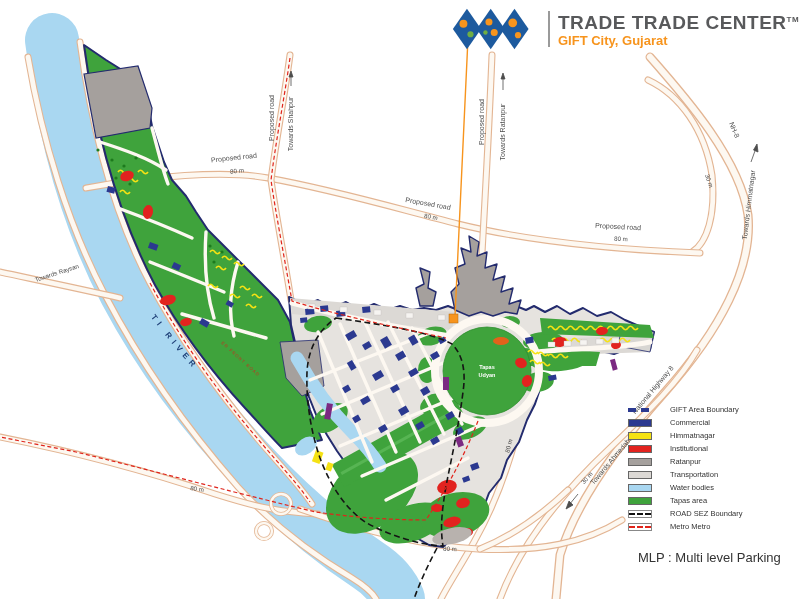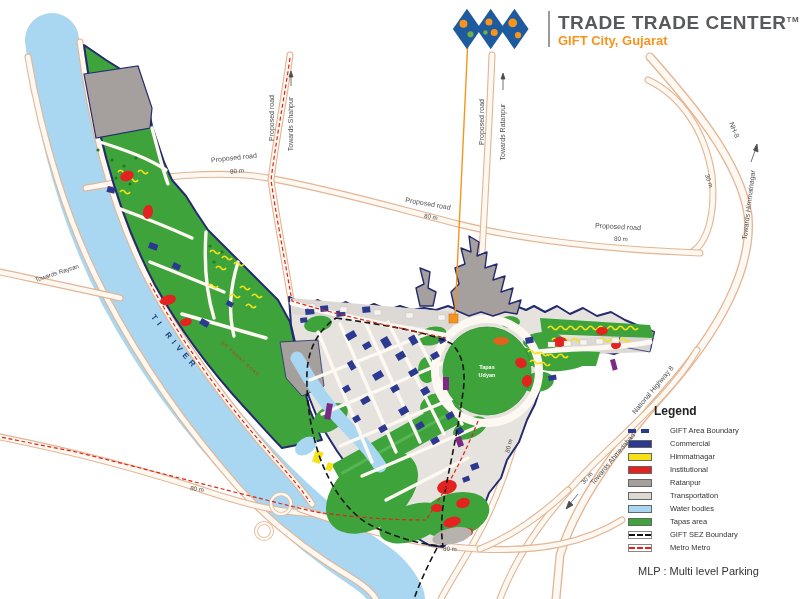--- a/index.html
+++ b/index.html
@@ -24,21 +24,21 @@
   .header .divider{width:2px;height:36px;background:#9a9a9a;}
   .header .title{font-size:19px;font-weight:bold;color:#58595b;letter-spacing:.5px;line-height:20px;white-space:nowrap;}
   .header .title sup{font-size:8px;}
   .header .subtitle{font-size:13px;font-weight:bold;color:#f7941d;line-height:14px;}
   
   .legend{position:absolute;left:628px;top:404px;width:164px;}
   .legend .ltitle{font-size:12px;font-weight:bold;color:#222;padding-left:26px;margin-bottom:7px;}
   .lrow{display:flex;align-items:center;gap:18px;height:11px;margin-bottom:2px;}
   .lsw{width:24px;height:8px;flex:0 0 24px;box-sizing:border-box;}
   .llab{font-size:7.5px;color:#333;white-space:nowrap;}
-  .lnote{font-size:11px;color:#333;padding-left:10px;margin-top:12px;}
+  .lnote{font-size:13px;color:#333;padding-left:10px;margin-top:18px;}
 </style>
 </head>
 <body>
 
 <div class="canvas">
 
 <svg class="map" width="800" height="599" viewBox="0 0 800 599">
   <defs>
     <path id="r1" d="M 86,188 C 150,176 225,170 268,178 C 335,190 395,208 458,224 C 535,243 625,250 700,253"></path>
     <path id="r2" d="M 290,55 C 284,100 276,140 271,180 C 276,215 283,250 291,300"></path>
@@ -390,21 +390,20 @@
     </g>
   </svg>
   <div class="divider"></div>
   <div class="titles">
     <div class="title"><span>TRADE TRADE CENTER</span><sup>TM</sup></div>
     <div class="subtitle">GIFT City, Gujarat</div>
   </div>
 </div>
 
 <div class="legend">
-  <div class="ltitle">Legend</div>
   <div class="lrow">
     <div class="lsw" style="height: 4px; margin: 2px 0px; background: repeating-linear-gradient(90deg, rgb(43, 57, 144) 0px, rgb(43, 57, 144) 8px, transparent 8px, transparent 13px);"></div>
     <div class="llab">GIFT Area Boundary</div>
   </div>
   <div class="lrow">
     <div class="lsw" style="background: rgb(43, 57, 144); border: 0.5px solid rgb(102, 102, 102);"></div>
     <div class="llab">Commercial</div>
   </div>
   <div class="lrow">
     <div class="lsw" style="background: rgb(245, 226, 20); border: 0.5px solid rgb(102, 102, 102);"></div>
@@ -427,21 +426,21 @@
     <div class="llab">Water bodies</div>
   </div>
   <div class="lrow">
     <div class="lsw" style="background: rgb(63, 163, 60); border: 0.5px solid rgb(102, 102, 102);"></div>
     <div class="llab">Tapas area</div>
   </div>
   <div class="lrow">
     <div class="lsw" style="border: 0.5px solid rgb(136, 136, 136); background: rgb(255, 255, 255);">
           <div style="height: 0px; border-top: 2px dashed rgb(17, 17, 17); margin-top: 2.5px;"></div>
         </div>
-    <div class="llab">GIFT SEZ Boundary</div>
+    <div class="llab">ROAD SEZ Boundary</div>
   </div>
   <div class="lrow">
     <div class="lsw" style="border: 0.5px solid rgb(136, 136, 136); background: rgb(255, 255, 255);">
           <div style="height: 0px; border-top: 2px dashed rgb(224, 36, 27); margin-top: 2.5px;"></div>
         </div>
     <div class="llab">Metro Metro</div>
   </div>
   <div class="lnote">MLP : Multi level Parking</div>
 </div>
 

